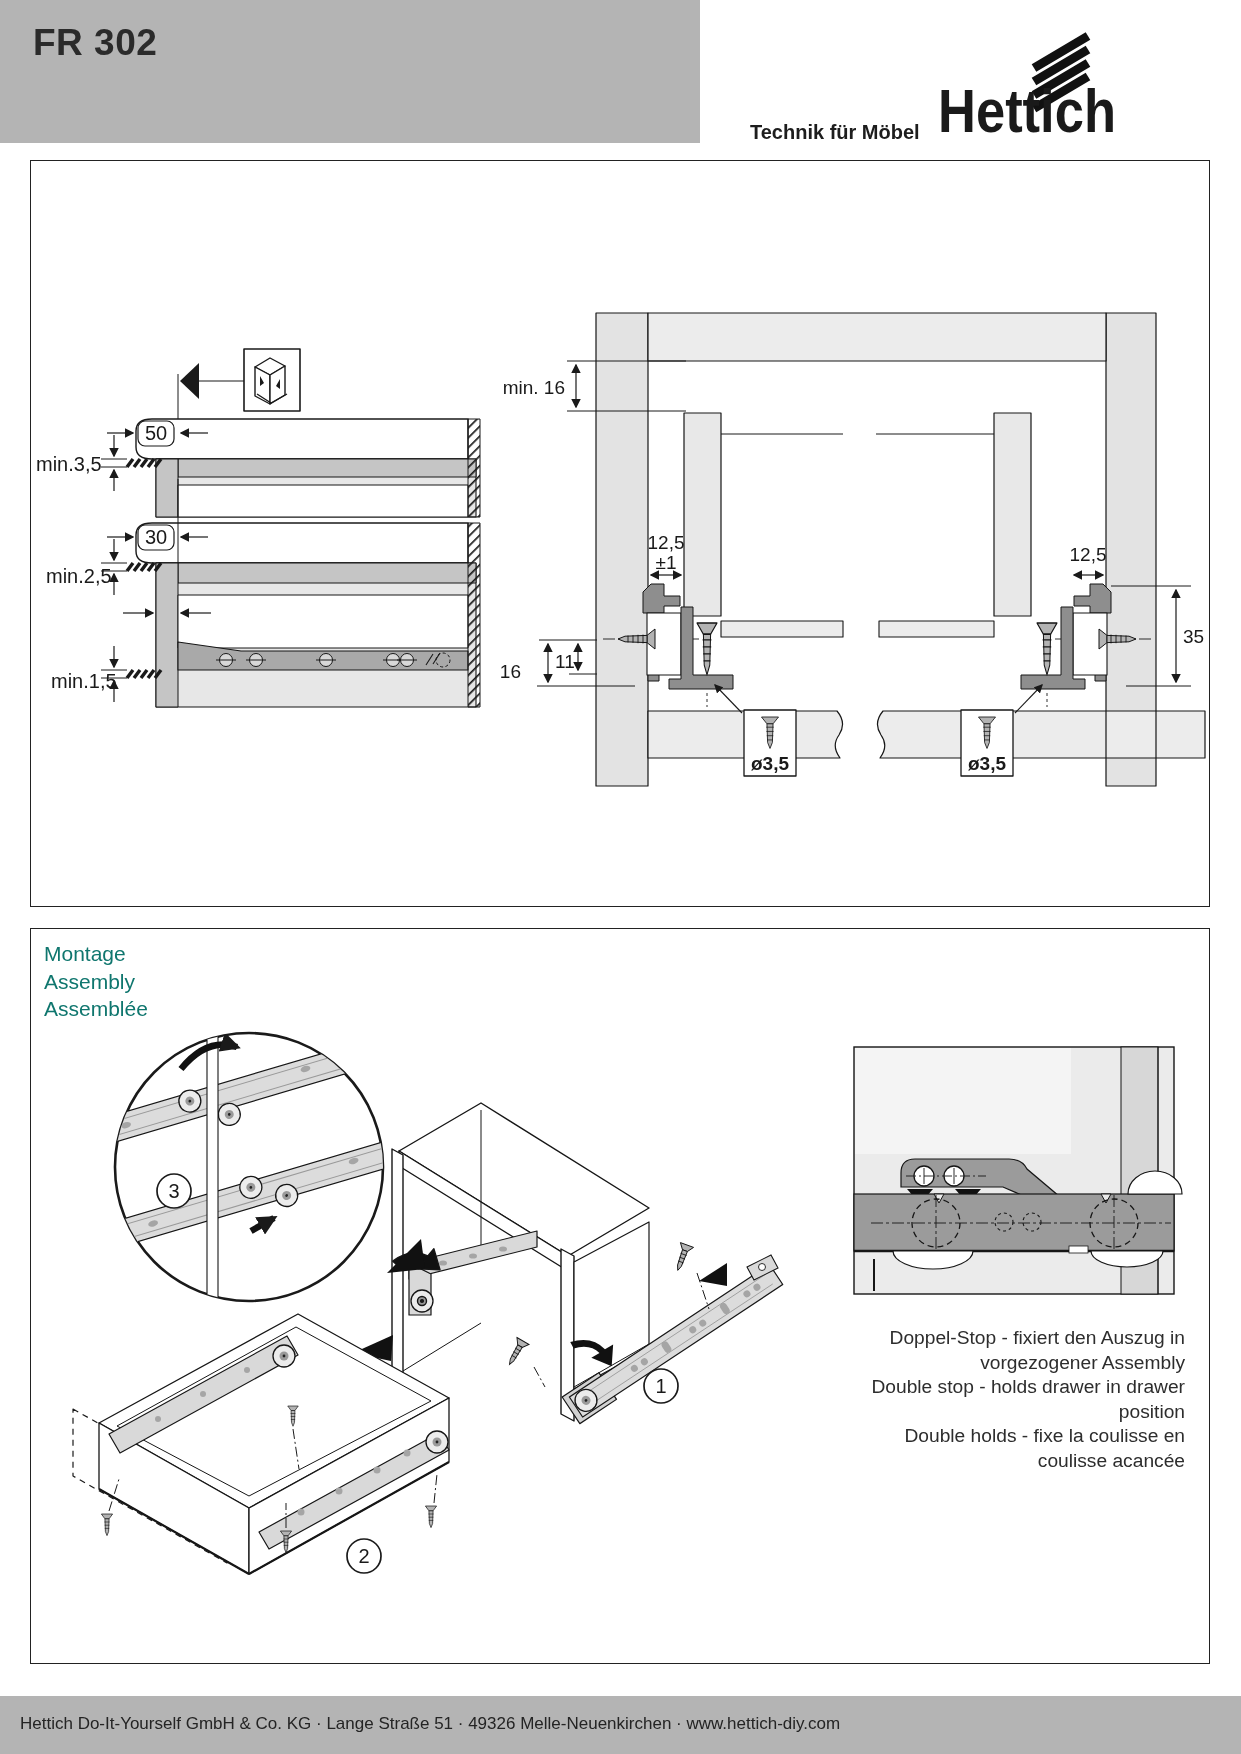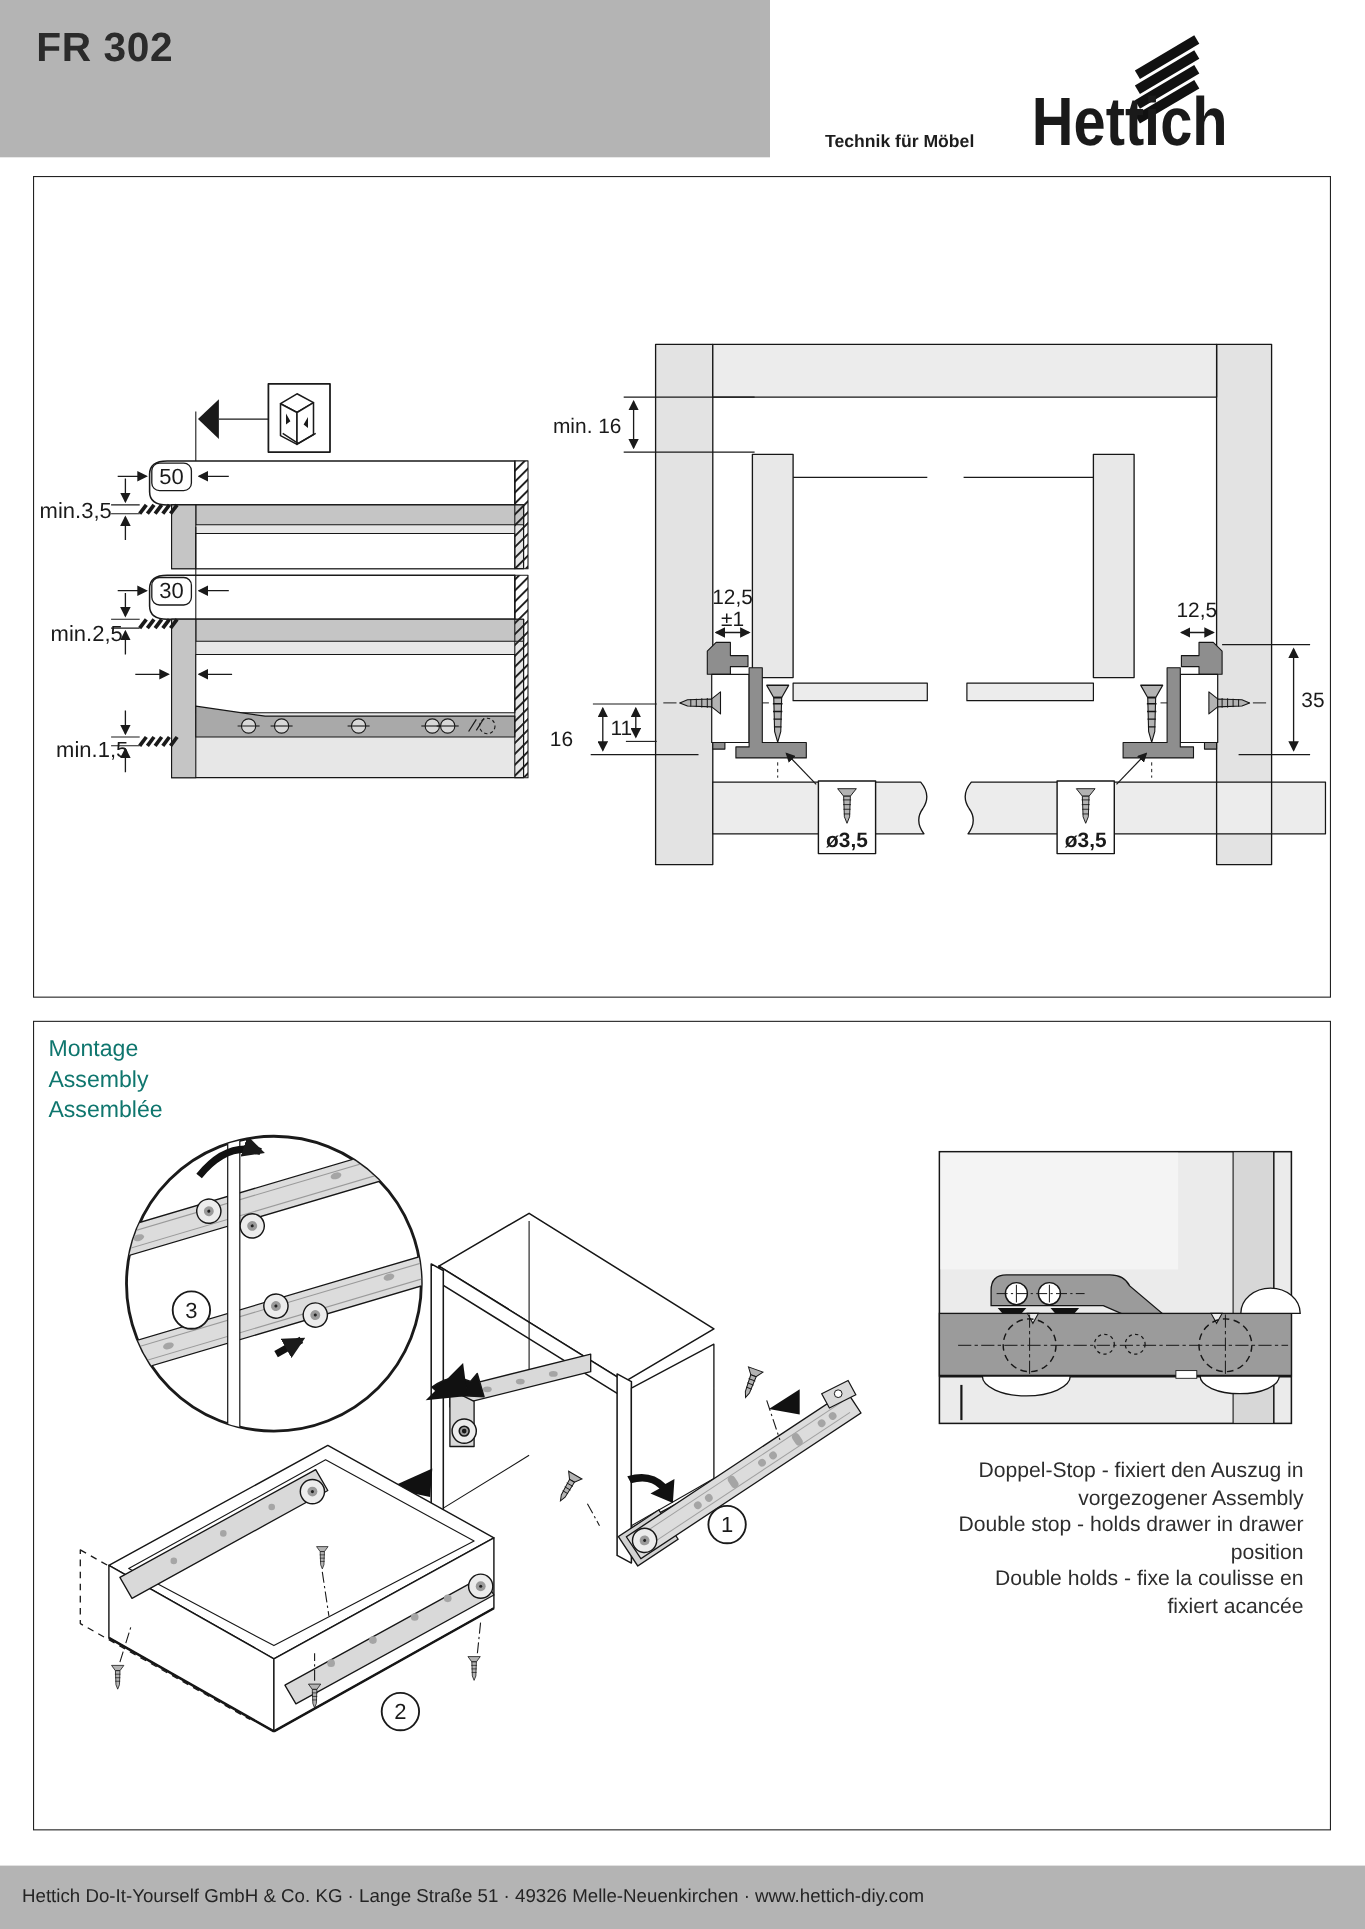--- a/index.html
+++ b/index.html
@@ -4,21 +4,21 @@
 <style>
   html,body{margin:0;padding:0;}
   body{
     width:1241px;height:1754px;position:relative;background:#ffffff;
     font-family:"Liberation Sans",sans-serif;color:#1a1a1a;overflow:hidden;
   }
   .abs{position:absolute;}
   
   .header-bar{left:0;top:0;width:700px;height:143px;background:#b4b4b4;}
   .page-title{left:33px;top:22px;font-size:37px;font-weight:700;color:#2b2b2b;letter-spacing:.5px;}
-  .tagline{left:750px;top:121px;font-size:16px;font-weight:bold;color:#1d1d1d;}
+  .tagline{left:750px;top:121px;font-size:20px;font-weight:bold;color:#1d1d1d;}
   .logo-box{left:938px;top:24px;width:200px;height:118px;}
   
   .panel{border:1.6px solid #222;background:#fff;}
   .panel-top{left:30px;top:160px;width:1178px;height:745px;}
   .panel-bottom{left:30px;top:928px;width:1178px;height:734px;}
   .panel svg{display:block;}
   
   .assembly-heading{left:44px;top:940px;font-size:21px;line-height:27.5px;color:#0f766e;}
   .note-block{left:855px;top:1326px;width:330px;font-size:19.2px;line-height:24.6px;color:#2d2d2d;text-align:right;}
   
@@ -420,18 +420,18 @@
   <div>Montage</div>
   <div>Assembly</div>
   <div>Assemblée</div>
 </div>
 <div class="abs note-block">
   <div>Doppel-Stop - fixiert den Auszug in</div>
   <div>vorgezogener Assembly</div>
   <div>Double stop - holds drawer in drawer</div>
   <div>position</div>
   <div>Double holds - fixe la coulisse en</div>
-  <div>fixiert acancée</div>
+  <div>coulisse acancée</div>
 </div>
 
 <div class="abs footer-bar"></div>
 <div class="abs footer-left">Hettich Do-It-Yourself GmbH &amp; Co. KG · Lange Straße 51 · 49326 Melle-Neuenkirchen · www.hettich-diy.com</div>
 <div class="abs footer-right">MTA_FR302_01</div>
 
 </body></html>

